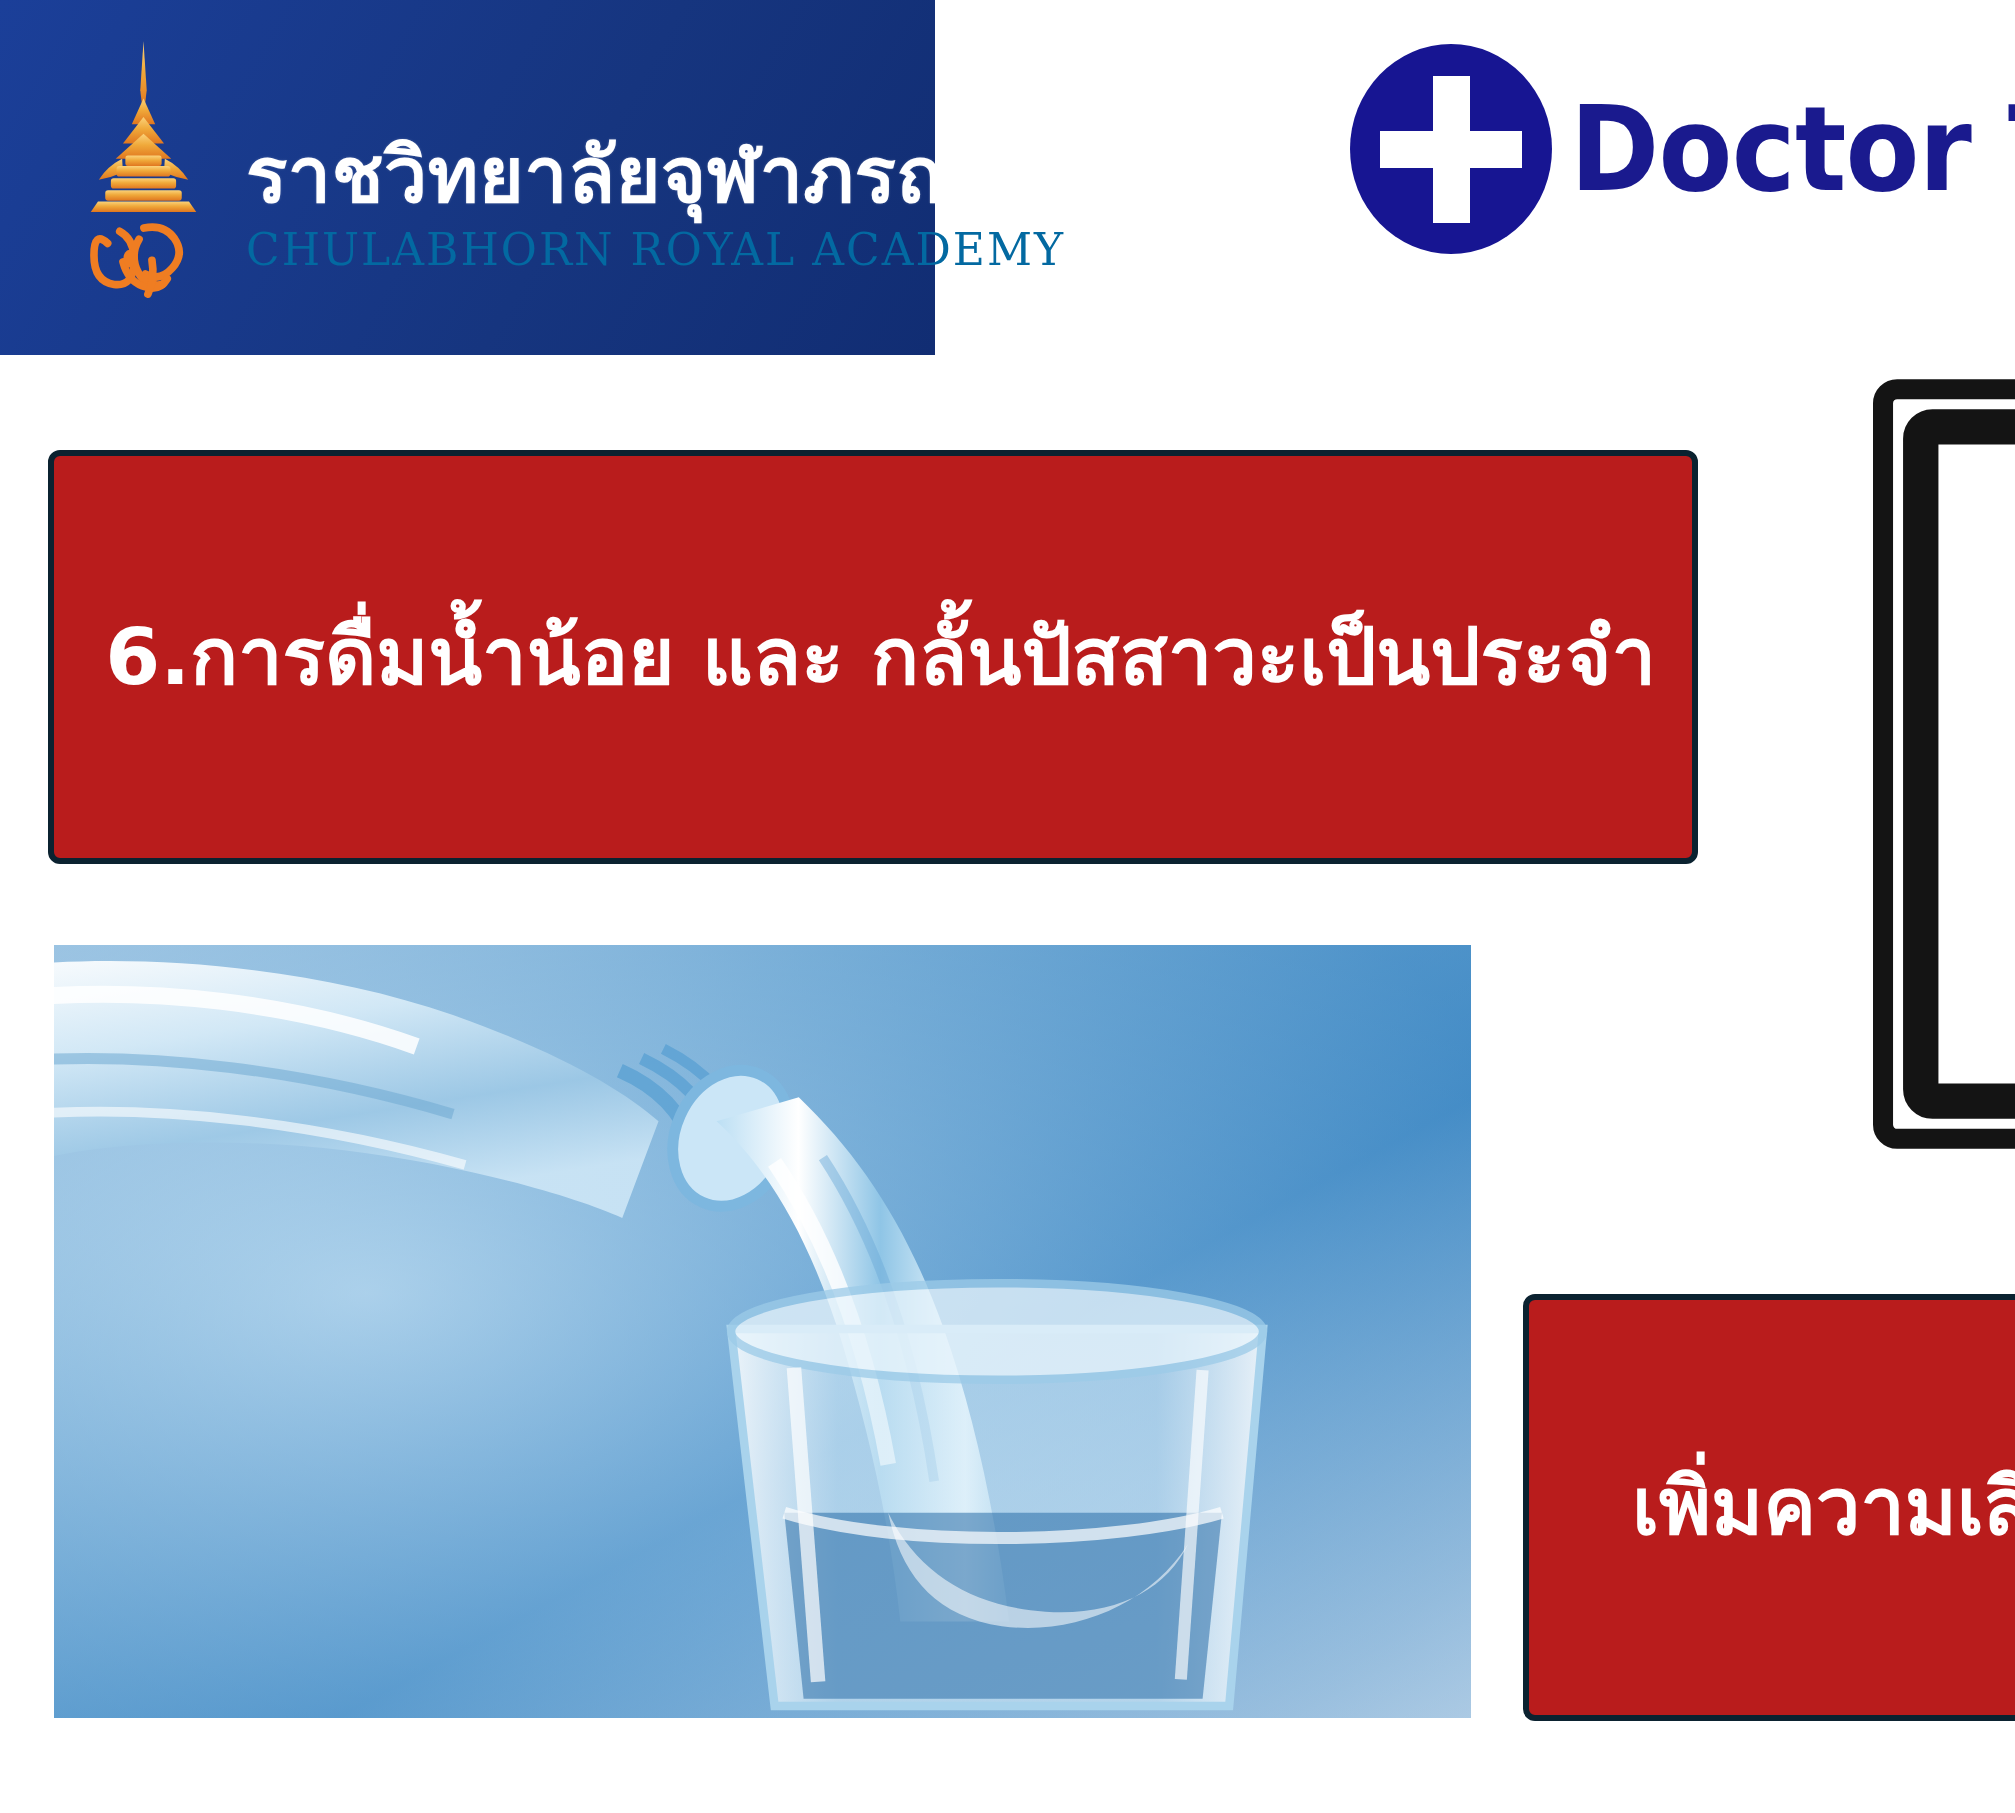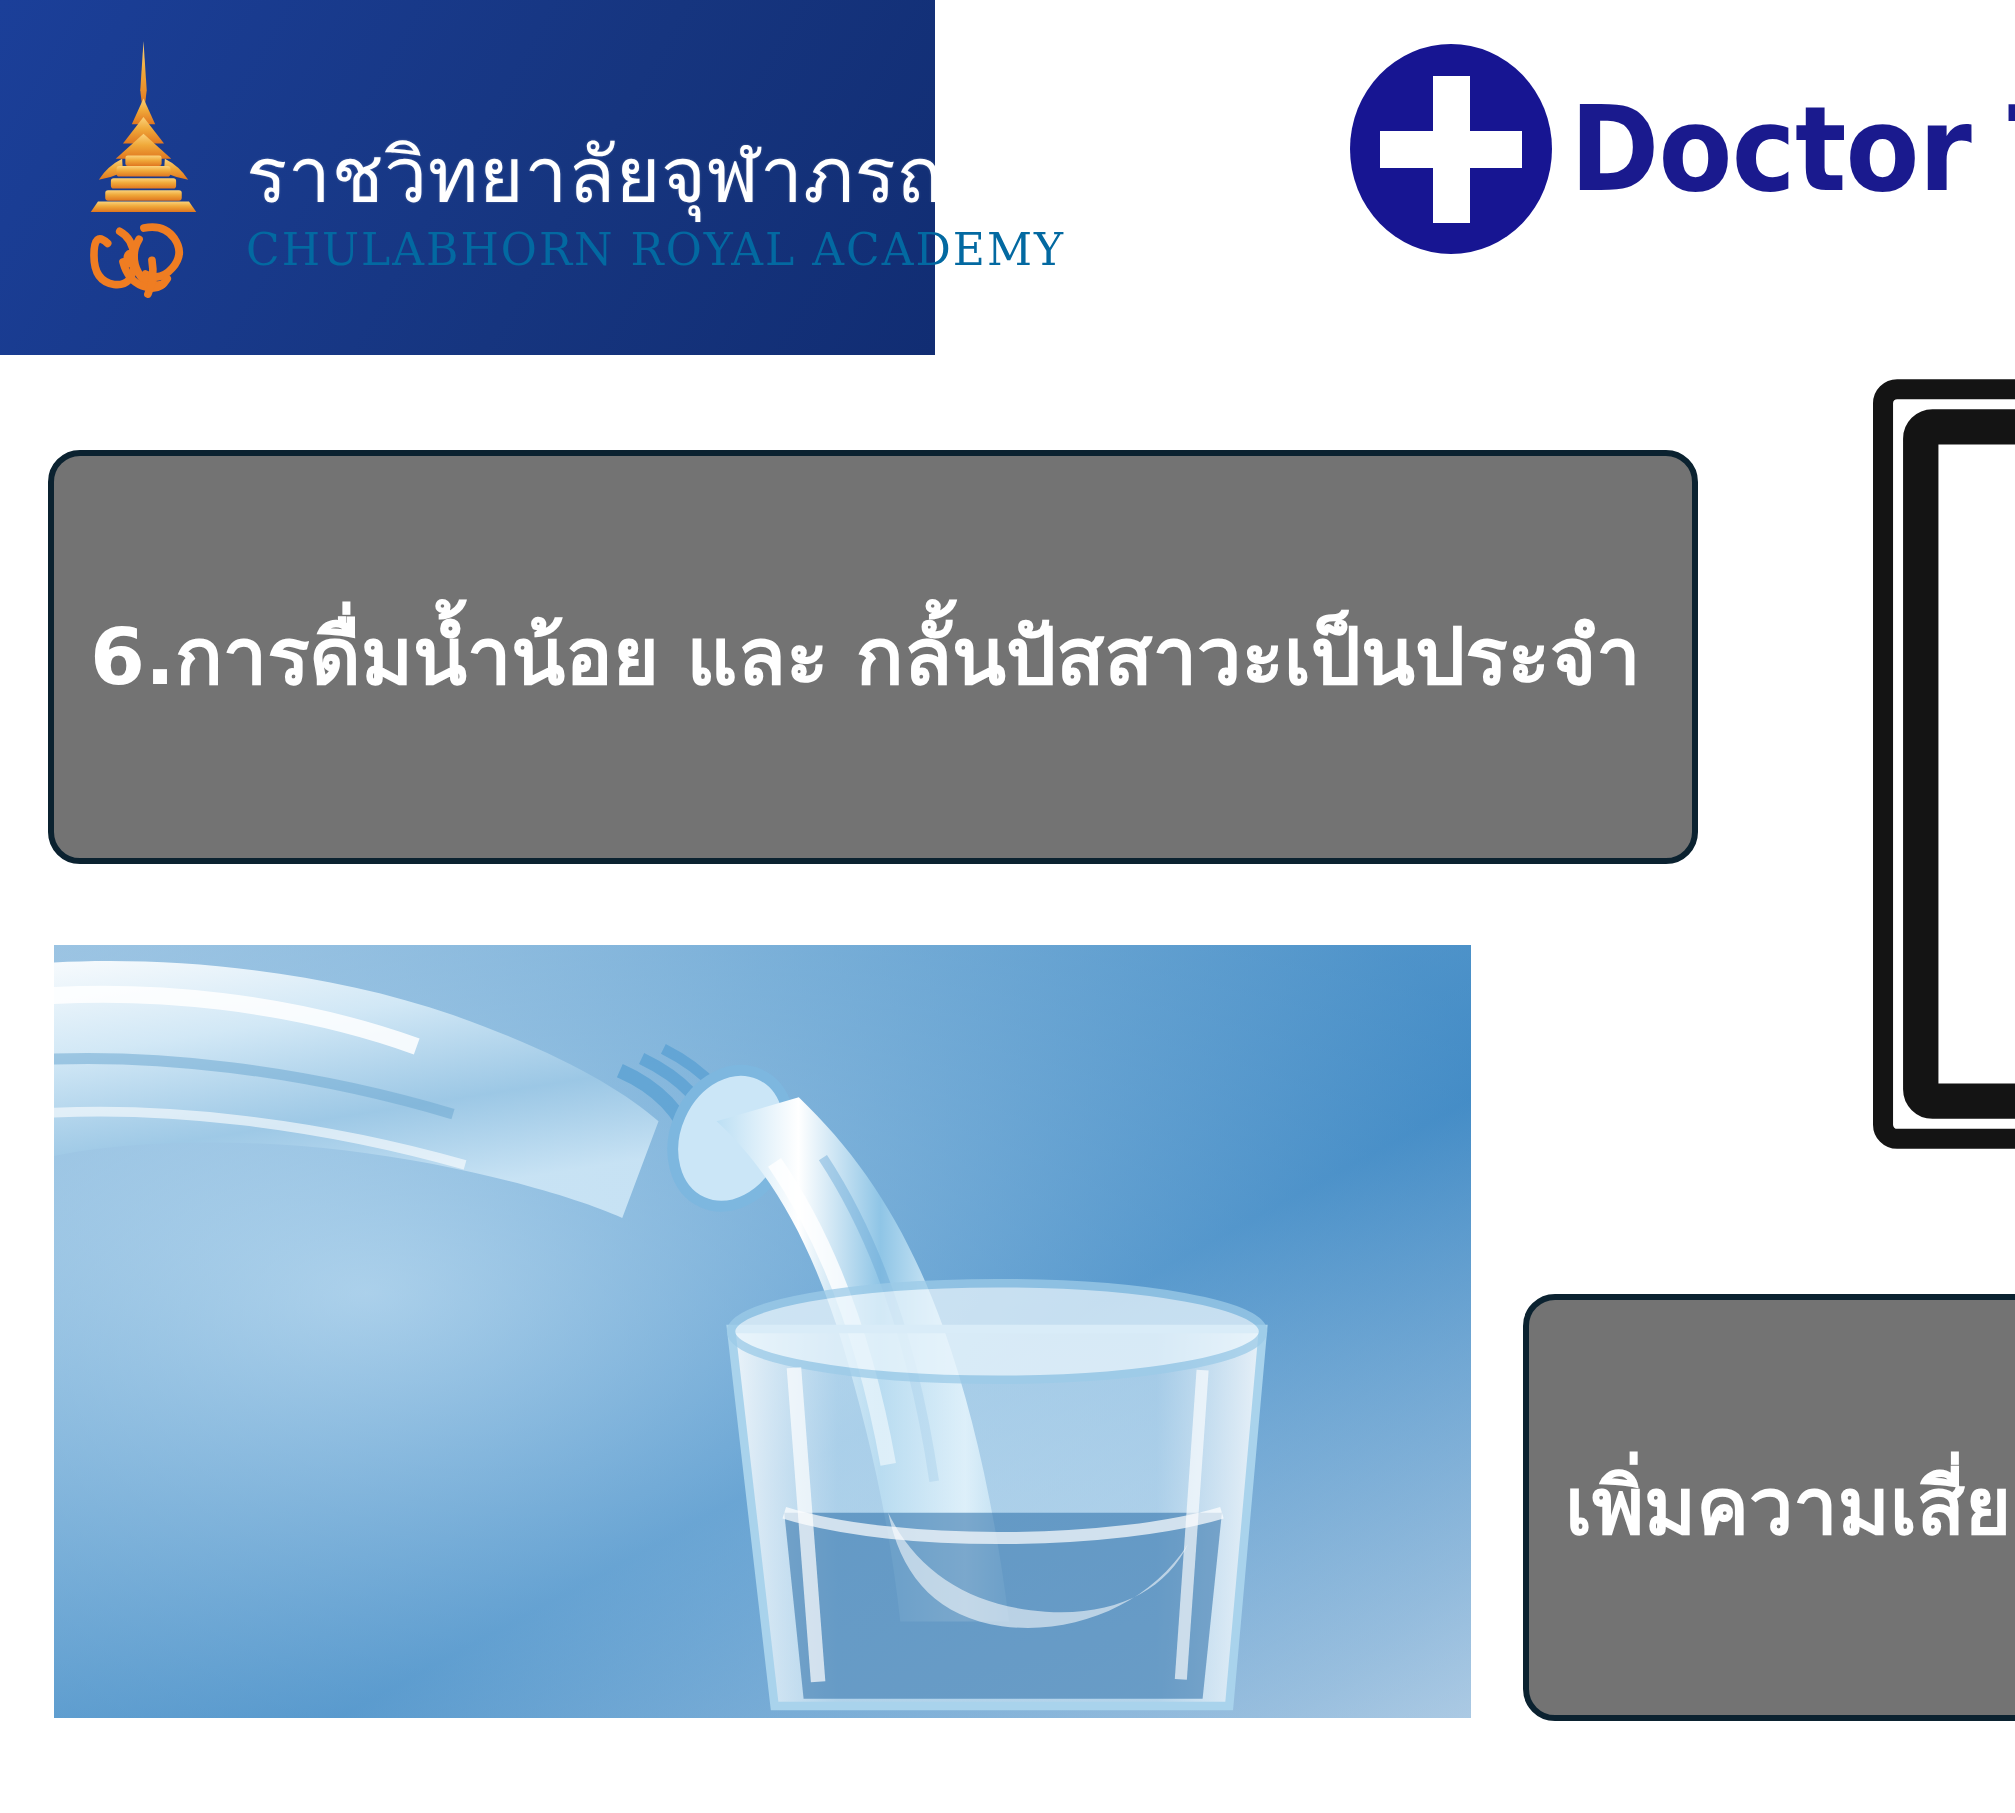--- a/index.html
+++ b/index.html
@@ -27,21 +27,21 @@
   }
   .cra-logo {
     position: absolute;
     left: 69px; top: 32px;
     width: 705px; height: 290px;
     display: flex; align-items: center; gap: 28px;
   }
   .cra-emblem { position: relative; width: 149px; height: 278px; flex: 0 0 149px; }
   .cra-text-block { display: flex; flex-direction: column; justify-content: center; padding-top: 56px; }
   .cra-thai {
-    font-size: 77px; line-height: 1.05; color: #ffffff; font-weight: 400;
+    font-size: 77px; line-height: 1.05; color: #ffffff; font-weight: 700;
     letter-spacing: 0.4px; white-space: nowrap;
     text-shadow: 0 0 2.4px rgba(255,255,255,.25);
   }
   .cra-eng {
     font-family: "DejaVu Serif", "Liberation Serif", serif;
     font-size: 44px; line-height: 1.1; color: #0369a1; font-weight: 400;
     letter-spacing: 2px; white-space: nowrap; margin-top: 8.9px;
   }
 
   
@@ -67,24 +67,24 @@
     font-family: "DejaVu Sans", "Liberation Sans", sans-serif;
     font-size: 117px; font-weight: 700; color: #1a1a8e;
     letter-spacing: -0.8px; white-space: nowrap; line-height: 1;
     transform: scaleX(.92);
     transform-origin: left center;
   }
 
   
   .blue-box {
     position: absolute;
-    background: #737373;
+    background: #b91c1c;
     border: 6.4px solid #0b2230;
-    border-radius: 32px;
-    display: flex; align-items: center; justify-content: flex-start;
+    border-radius: 12px;
+    display: flex; align-items: center; justify-content: flex-end;
     text-align: center;
   }
   .blue-box .box-text {
     color: #ffffff;
     font-family: "DejaVu Sans", "Liberation Sans", sans-serif;
     font-weight: 700;
     line-height: 1.35;
     padding: 0 36px;
   }
   #title-box {

